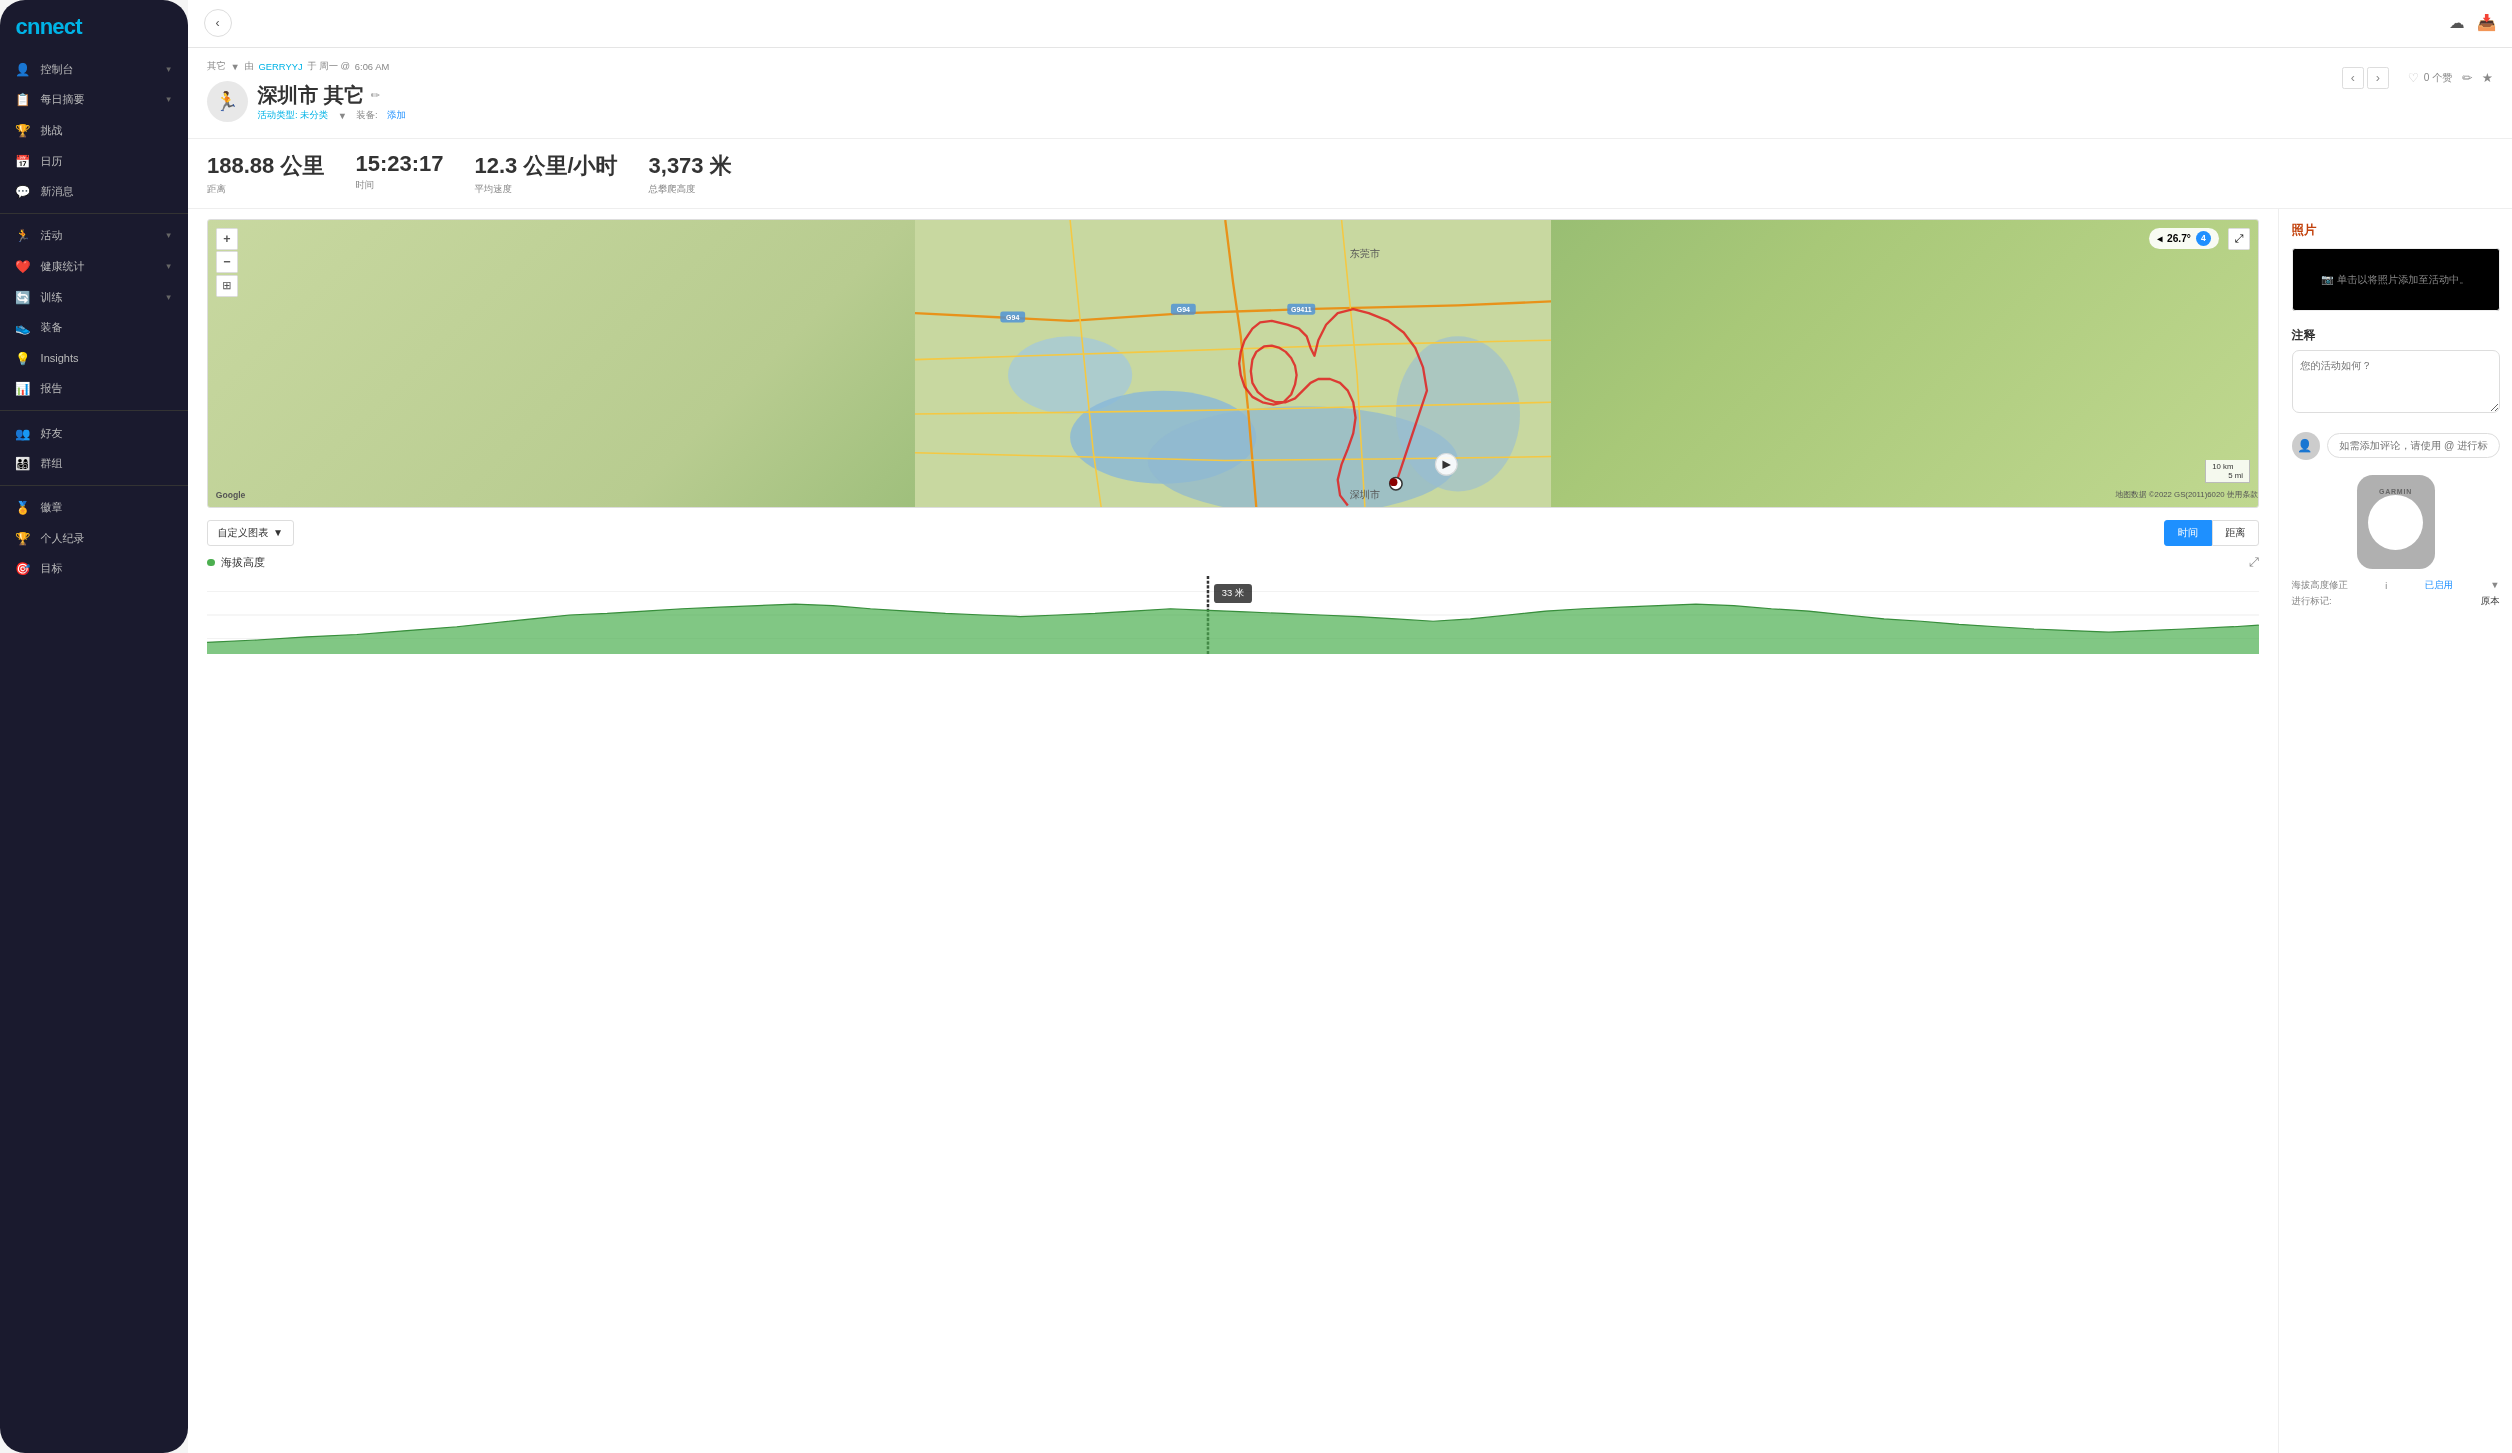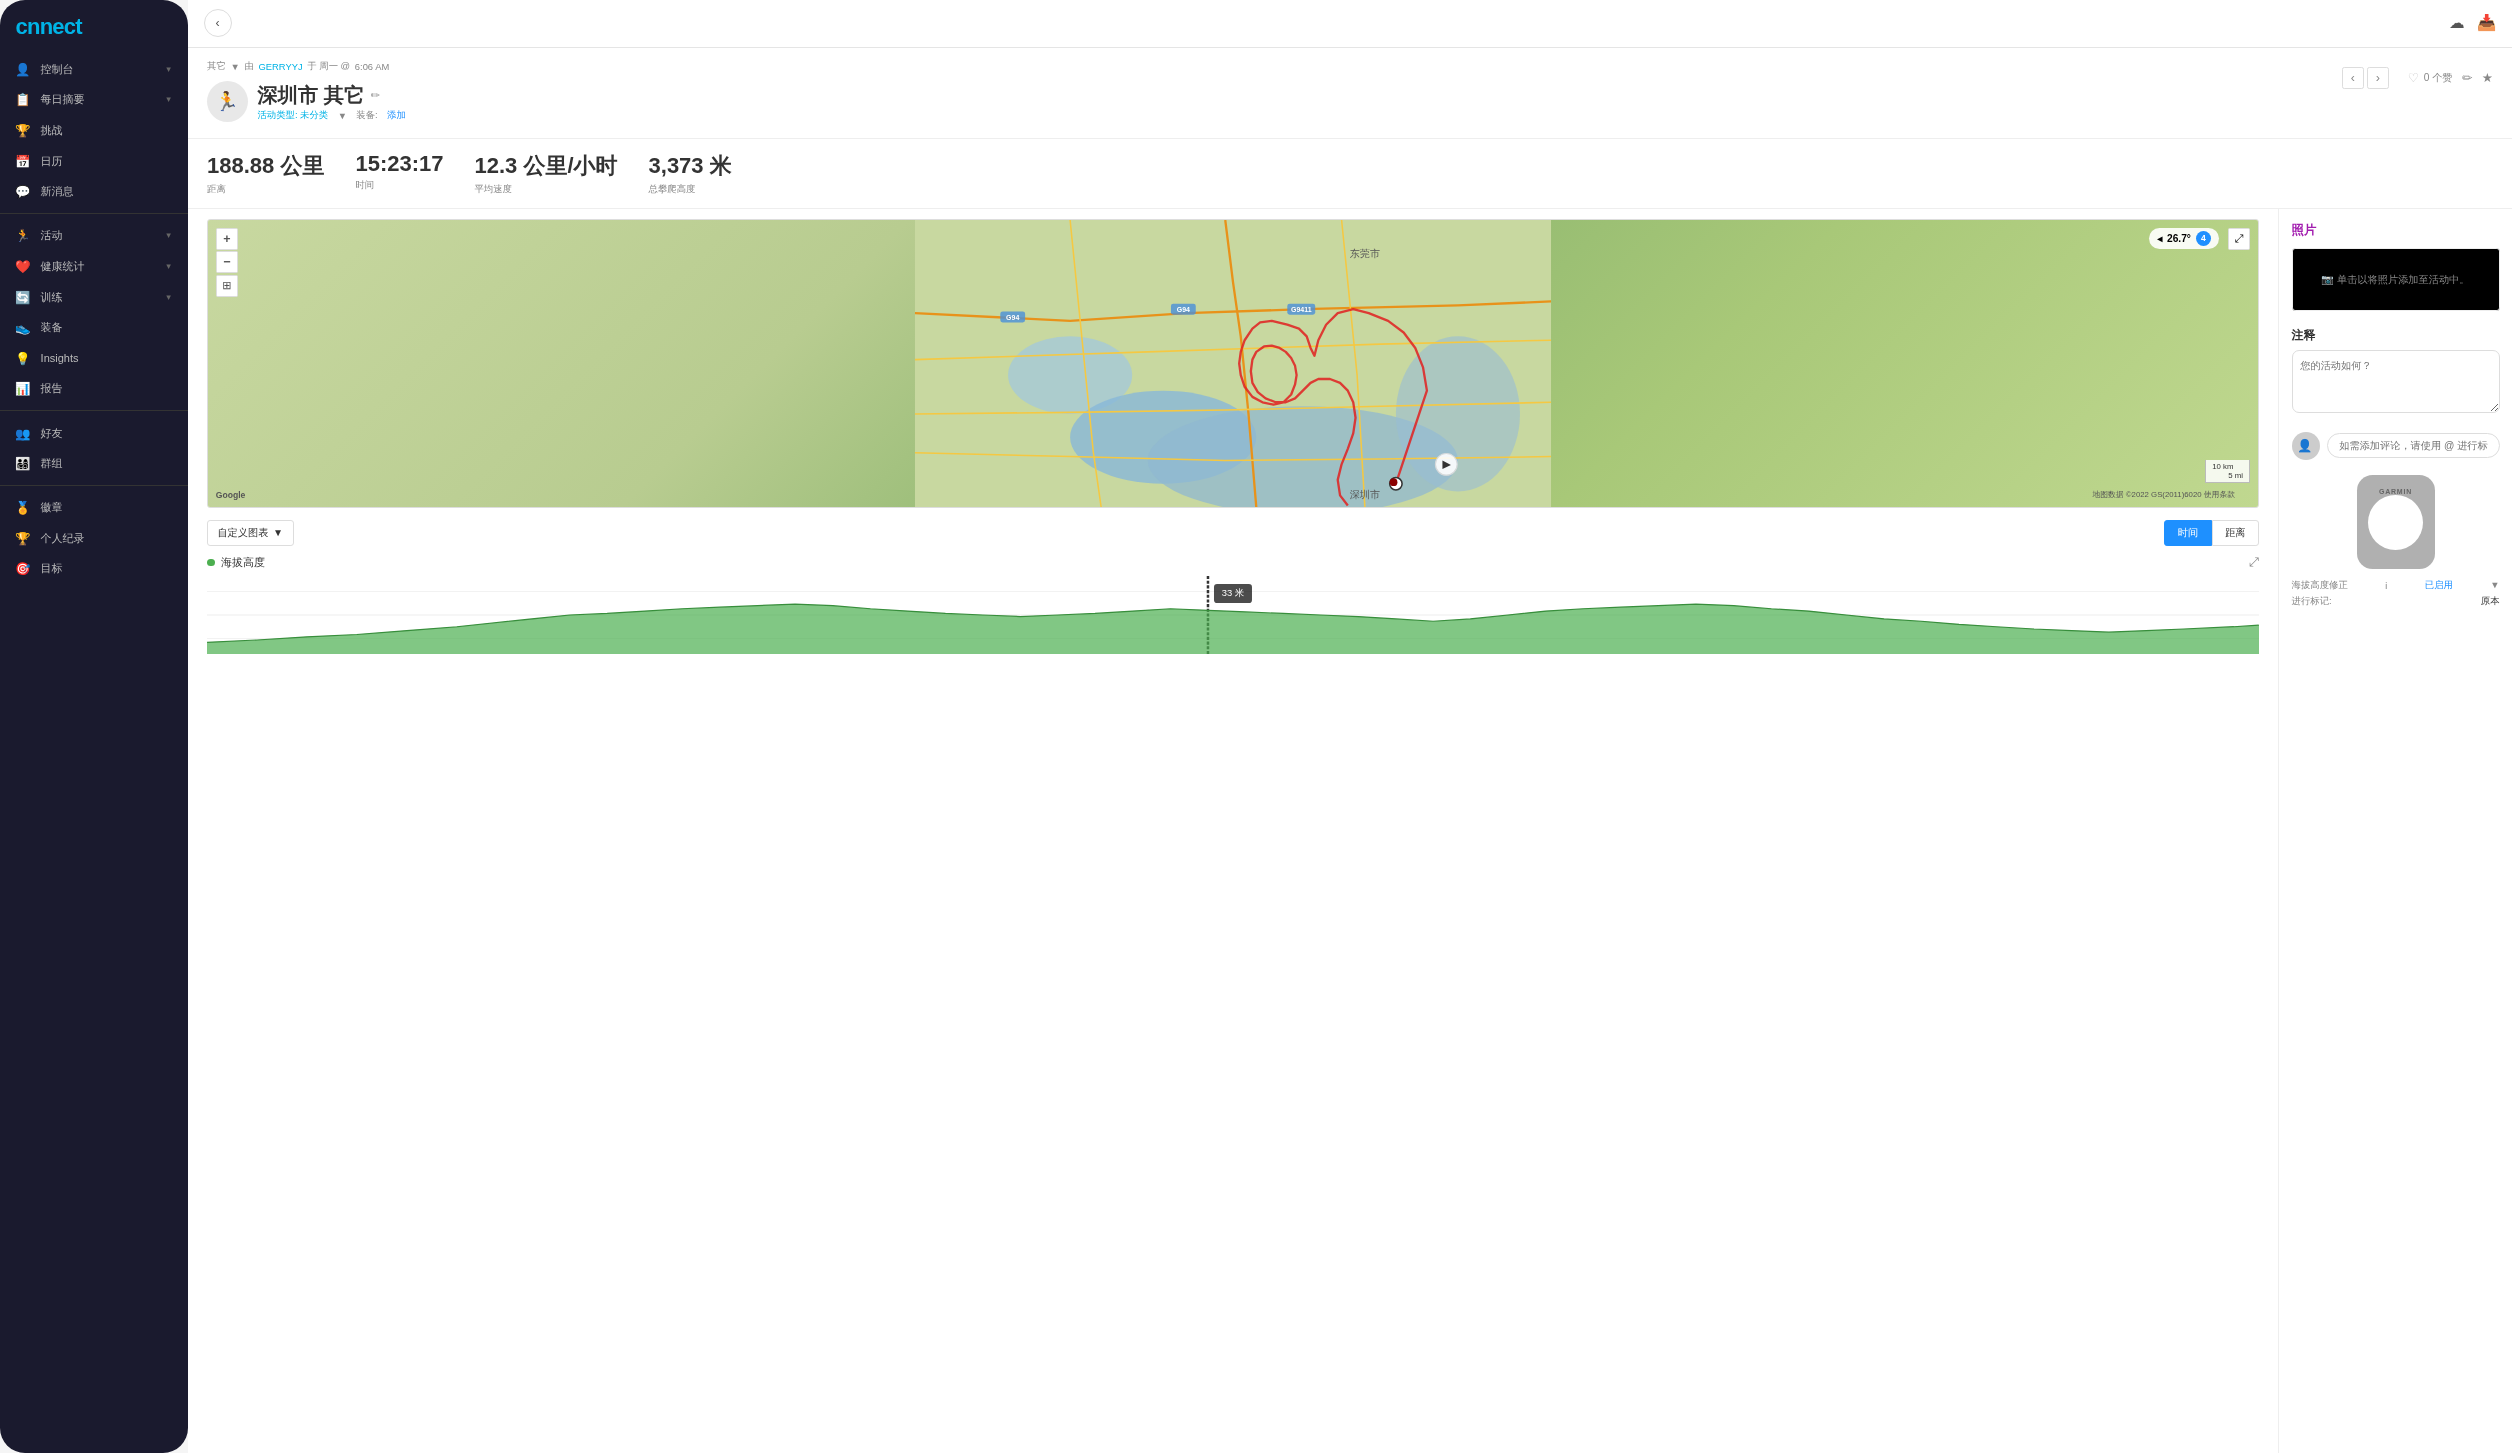--- a/index.html
+++ b/index.html
@@ -212,21 +212,21 @@
       font-size: 11px;
     }
     .map-google {
       position: absolute;
       bottom: 6.3px; left: 7.8px;
       font-size: 8.6px; color: #555;
       font-weight: 600;
     }
     .map-copyright {
       position: absolute;
-      bottom: 6.3px; right: 23px;
+      bottom: 6.3px; right: 0;
       font-size: 7.8px; color: #555;
     }
     .map-scale {
       position: absolute;
       bottom: 23.4px; right: 7.8px;
       background: rgba(255,255,255,0.85);
       padding: 2.3px 6.3px;
       font-size: 8.6px;
       color: #333;
       border: 0.8px solid #bbb;
@@ -319,21 +319,21 @@
       justify-content: space-between;
       font-size: 7.8px;
       color: #888;
       margin-top: 3.1px;
     }
 
     
     .side-section-title {
       font-size: 12.5px;
       font-weight: 600;
-      color: #a21caf;
+      color: #c2410c;
       margin-bottom: 9.4px;
     }
     .photo-upload {
       background: #000000;
       border: 0.8px solid #eee;
       border-radius: 3.1px;
       padding: 23.4px 15.6px;
       text-align: center;
       color: #888;
       font-size: 10.2px;

